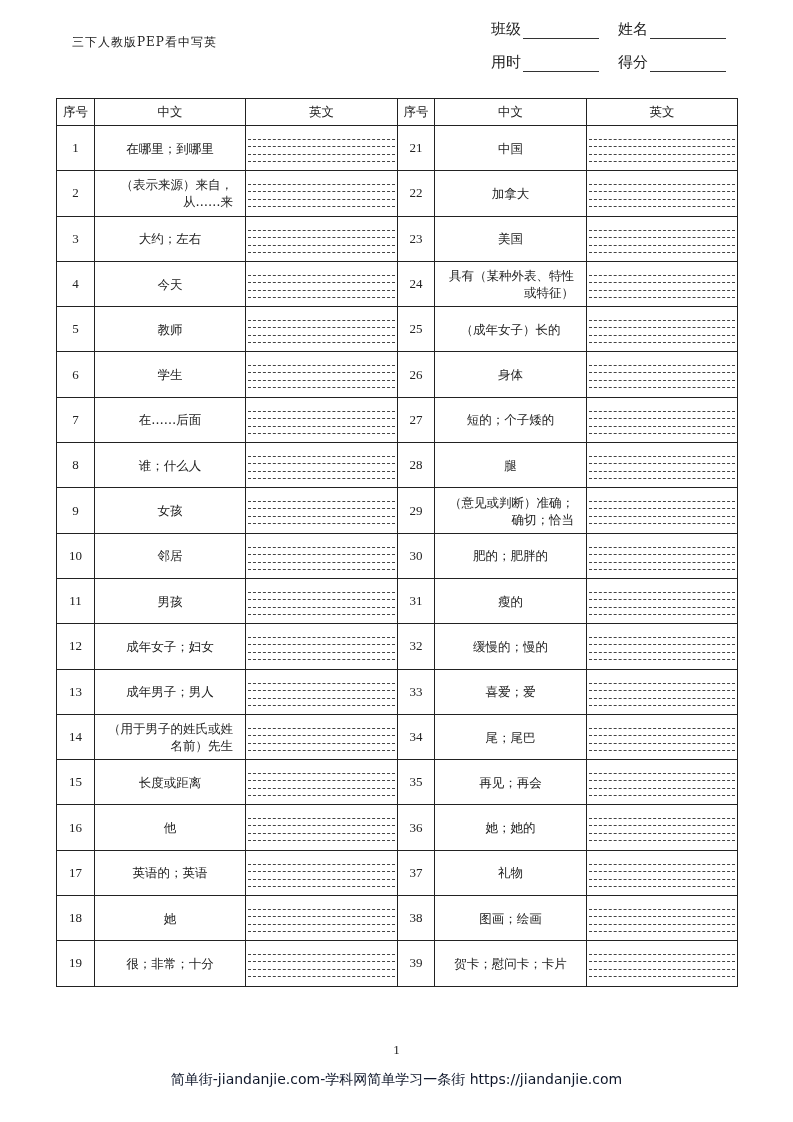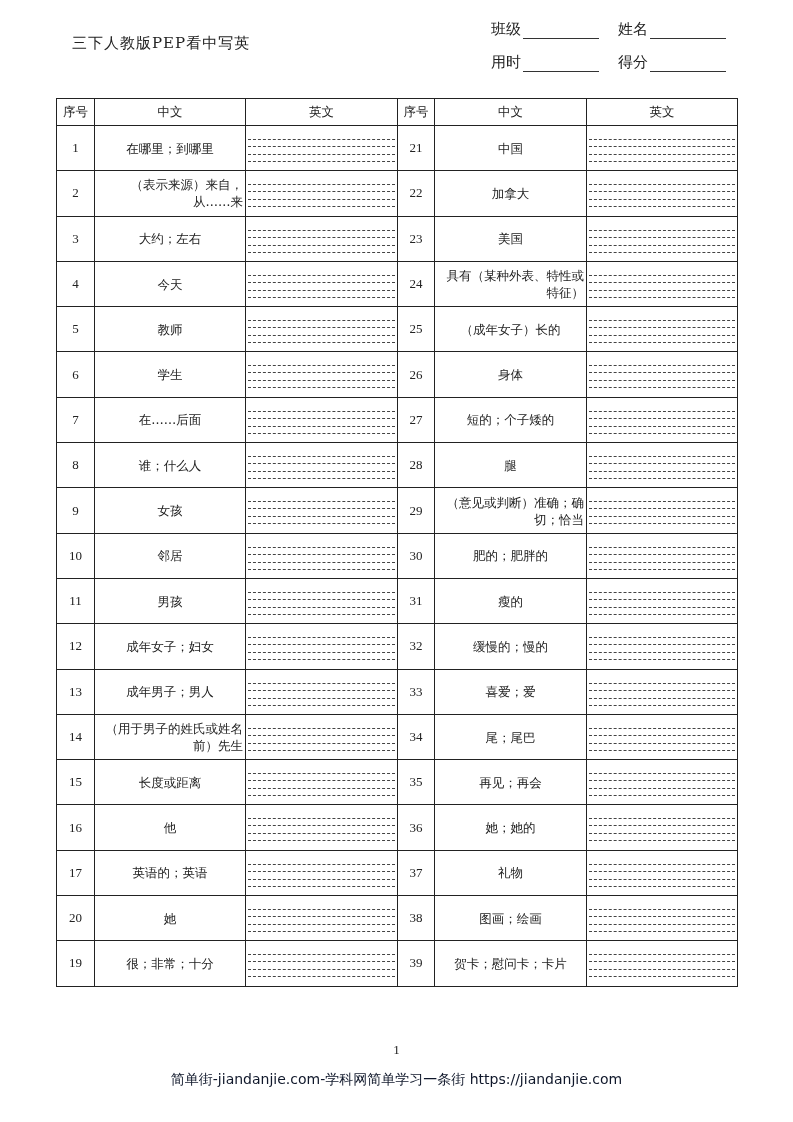--- a/index.html
+++ b/index.html
@@ -1,25 +1,25 @@
 <!DOCTYPE html>
 <html><head>
 <meta charset="utf-8">
 <style>
   html, body { margin: 0; padding: 0; background: #ffffff; }
   body { width: 793px; height: 1122px; position: relative; font-family: "DejaVu Serif", "Liberation Serif", serif; color: #222; overflow: hidden; }
-  .title { position: absolute; left: 72px; top: 34px; font-size: 15px; letter-spacing: 1px; }
+  .title { position: absolute; left: 72px; top: 34px; font-size: 12px; letter-spacing: 1px; }
   .field { position: absolute; font-size: 15px; display: flex; align-items: flex-end; }
   .field .blank { display: inline-block; width: 76px; border-bottom: 1.6px solid #333; margin-left: 2px; height: 16px; }
   table { position: absolute; left: 56px; top: 98px; border-collapse: collapse; table-layout: fixed; width: 681px; }
   td, th { border: 1px solid #222; padding: 0; font-weight: normal; font-size: 12.5px; text-align: center; vertical-align: middle; }
   th { height: 26px; }
   td { height: 44.3px; }
   td.num { font-family: "Liberation Serif", serif; font-size: 13px; }
-  td.zh { line-height: 17px; padding: 0 2px; margin-left: 36px; }
+  td.zh { line-height: 17px; padding: 0 12px; margin-left: 36px; }
   td.zh.left { text-align: right; }
   td.en { position: relative; }
   td.en .line { position: absolute; left: 2px; right: 2px; border-top: 1px dashed #444; }
   td.en .l1 { top: 13px; } td.en .l2 { top: 20px; } td.en .l3 { top: 28px; } td.en .l4 { top: 35px; }
   .page-num { position: absolute; top: 1042px; left: 0; width: 793px; text-align: center; font-family: "Liberation Serif", serif; font-size: 13px; }
   .footer { position: absolute; top: 1071px; left: 0; width: 793px; text-align: center; font-family: "DejaVu Sans", sans-serif; font-size: 14px; color: #0f172a; }
 </style>
 </head>
 <body>
 
@@ -362,21 +362,21 @@
         <td class="num">37</td>
         <td class="zh">礼物</td>
         <td class="en">
           <div class="line l1"></div>
           <div class="line l2"></div>
           <div class="line l3"></div>
           <div class="line l4"></div>
         </td>
       </tr>
       <tr>
-        <td class="num">20</td>
+        <td class="num">18</td>
         <td class="zh">她</td>
         <td class="en">
           <div class="line l1"></div>
           <div class="line l2"></div>
           <div class="line l3"></div>
           <div class="line l4"></div>
         </td>
         <td class="num">38</td>
         <td class="zh">图画；绘画</td>
         <td class="en">

